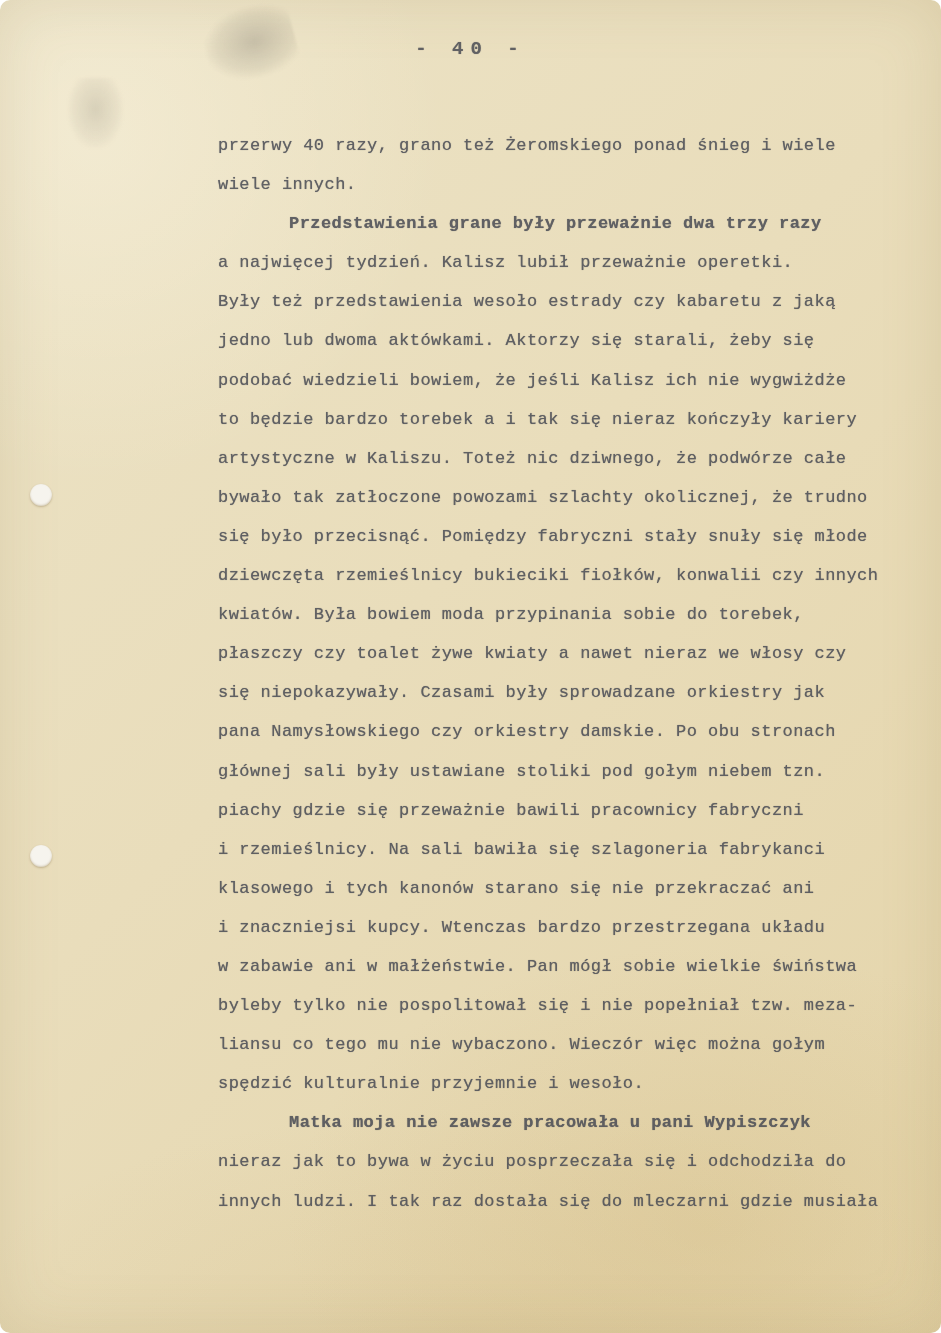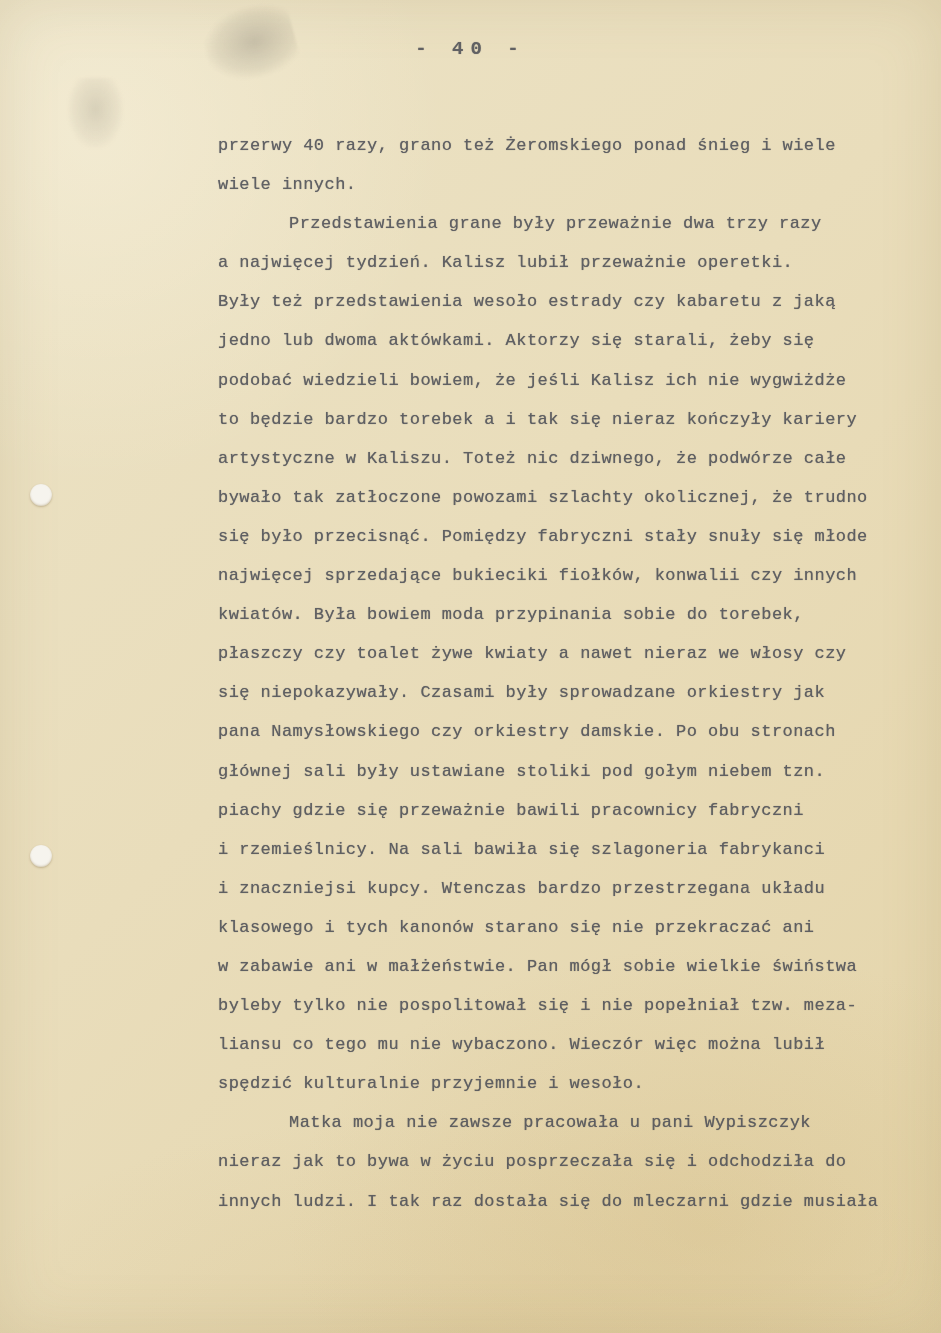--- a/index.html
+++ b/index.html
@@ -15,20 +15,21 @@
   .page {
     position: relative;
     width: 941px;
     height: 1333px;
     background:
       radial-gradient(ellipse 600px 400px at 75% 92%, rgba(205,178,120,0.28), transparent 70%),
       radial-gradient(ellipse 500px 500px at 10% 10%, rgba(255,250,235,0.35), transparent 70%),
       radial-gradient(ellipse 700px 300px at 50% 100%, rgba(200,172,112,0.18), transparent 75%),
       linear-gradient(135deg, #ece3c6 0%, #e9ddbb 45%, #e4d4a9 100%);
     box-shadow: inset 0 0 60px rgba(150,125,80,0.18);
+    border-radius: 10px;
   }
   .page-number {
     position: absolute;
     top: 38px;
     left: 0;
     width: 100%;
     text-align: center;
     font-size: 19px;
     font-weight: bold;
     letter-spacing: 7px;
@@ -47,20 +48,21 @@
     line-height: 39.1px;
     font-size: 17px;
     letter-spacing: 0.45px;
     white-space: pre;
     color: #4d4f57;
     opacity: 0.88;
     text-shadow: 0 0 0.9px rgba(62,64,74,0.75);
   }
   .line.indent {
     padding-left: 71px;
+    font-weight: bold;
   }
   .hole {
     position: absolute;
     width: 22px;
     height: 22px;
     border-radius: 50%;
     background: #f6f4ee;
     box-shadow:
       0 1px 2px rgba(120,100,60,0.35),
       inset 0 -1px 2px rgba(170,150,110,0.4);
@@ -107,32 +109,32 @@
       <div class="line">wiele innych.</div>
       <div class="line indent">Przedstawienia grane były przeważnie dwa trzy razy</div>
       <div class="line">a najwięcej tydzień. Kalisz lubił przeważnie operetki.</div>
       <div class="line">Były też przedstawienia wesoło estrady czy kabaretu z jaką</div>
       <div class="line">jedno lub dwoma aktówkami. Aktorzy się starali, żeby się</div>
       <div class="line">podobać wiedzieli bowiem, że jeśli Kalisz ich nie wygwiżdże</div>
       <div class="line">to będzie bardzo torebek a i tak się nieraz kończyły kariery</div>
       <div class="line">artystyczne w Kaliszu. Toteż nic dziwnego, że podwórze całe</div>
       <div class="line">bywało tak zatłoczone powozami szlachty okolicznej, że trudno</div>
       <div class="line">się było przecisnąć. Pomiędzy fabryczni stały snuły się młode</div>
-      <div class="line">najwięcej sprzedające bukieciki fiołków, konwalii czy innych</div>
+      <div class="line">dziewczęta rzemieślnicy bukieciki fiołków, konwalii czy innych</div>
       <div class="line">kwiatów. Była bowiem moda przypinania sobie do torebek,</div>
       <div class="line">płaszczy czy toalet żywe kwiaty a nawet nieraz we włosy czy</div>
       <div class="line">się niepokazywały. Czasami były sprowadzane orkiestry jak</div>
       <div class="line">pana Namysłowskiego czy orkiestry damskie. Po obu stronach</div>
       <div class="line">głównej sali były ustawiane stoliki pod gołym niebem tzn.</div>
       <div class="line">piachy gdzie się przeważnie bawili pracownicy fabryczni</div>
       <div class="line">i rzemieślnicy. Na sali bawiła się szlagoneria fabrykanci</div>
+      <div class="line">klasowego i tych kanonów starano się nie przekraczać ani</div>
       <div class="line">i znaczniejsi kupcy. Wtenczas bardzo przestrzegana układu</div>
-      <div class="line">klasowego i tych kanonów starano się nie przekraczać ani</div>
       <div class="line">w zabawie ani w małżeństwie. Pan mógł sobie wielkie świństwa</div>
       <div class="line">byleby tylko nie pospolitował się i nie popełniał tzw. meza-</div>
-      <div class="line">liansu co tego mu nie wybaczono. Wieczór więc można lubił</div>
+      <div class="line">liansu co tego mu nie wybaczono. Wieczór więc można gołym</div>
       <div class="line">spędzić kulturalnie przyjemnie i wesoło.</div>
       <div class="line indent">Matka moja nie zawsze pracowała u pani Wypiszczyk</div>
       <div class="line">nieraz jak to bywa w życiu posprzeczała się i odchodziła do</div>
       <div class="line">innych ludzi. I tak raz dostała się do mleczarni gdzie musiała</div>
     </div>
 
 </div>
 
 </body></html>

